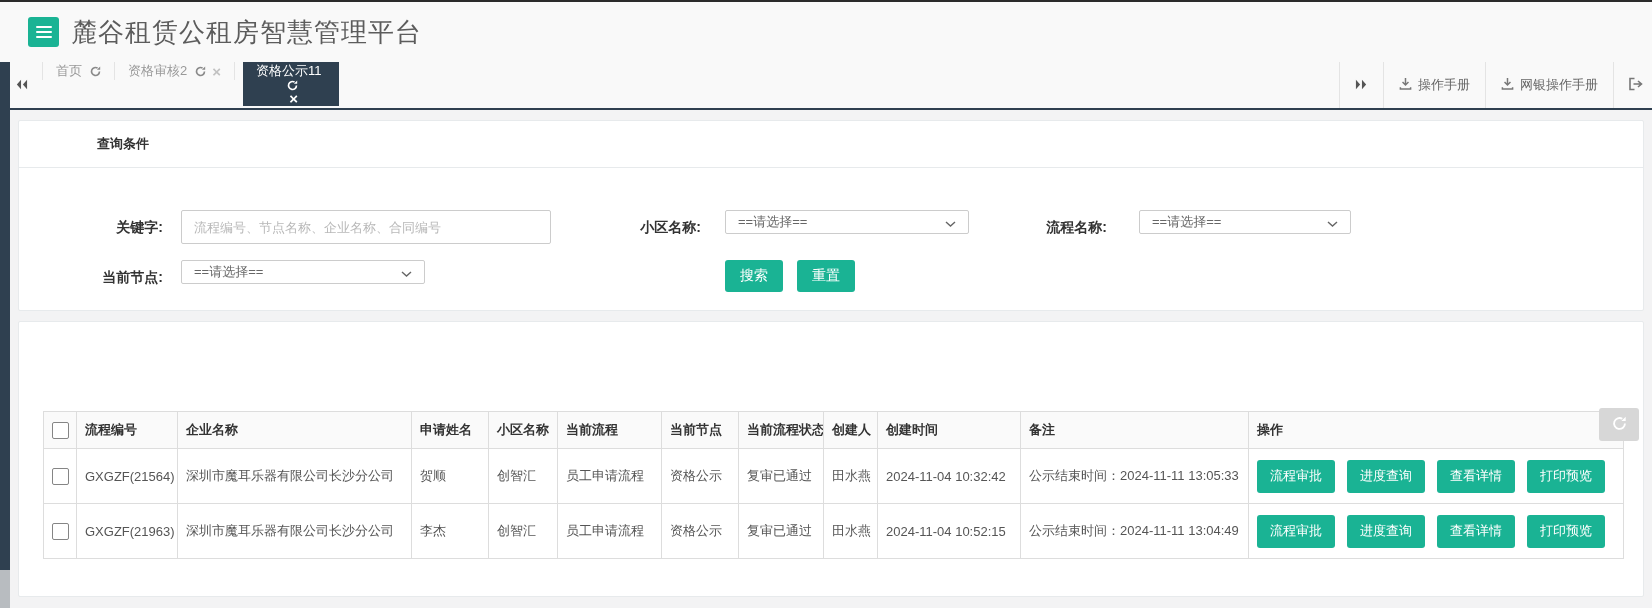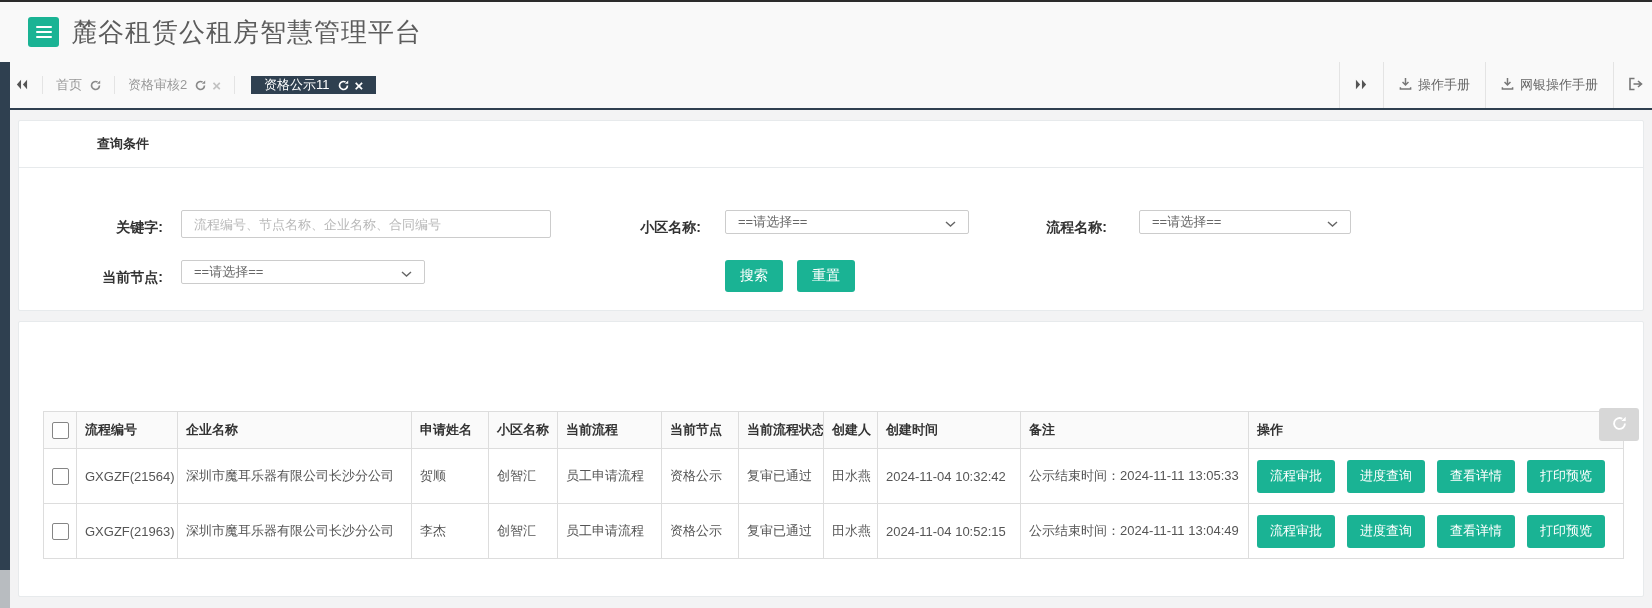--- a/index.html
+++ b/index.html
@@ -6,48 +6,48 @@
     font-family:"Liberation Sans","DejaVu Sans",sans-serif;background:#f3f3f4;}
   .topline{height:2px;background:#2b2b2b;}
   
   header{height:60px;background:#f9f9f9;display:flex;align-items:center;padding-left:28px;box-sizing:border-box;}
   .ham{width:31px;height:30px;background:#1ab394;border:none;border-radius:3px;padding:6px 7px;cursor:pointer;}
   .ham i{display:block;width:16px;height:2px;background:#fff;margin:3px auto;border-radius:1px;}
   h1{font-size:26px;font-weight:400;color:#5c5c5c;margin:0 0 0 12px;letter-spacing:1px;}
   
   .tabbar{height:46px;background:#f9f9f9;border-bottom:2px solid #2f4050;display:flex;align-items:stretch;overflow:hidden;}
   .tscroll{width:42px;display:flex;align-items:center;justify-content:center;color:#555;cursor:pointer;flex:none;}
-  .tabs{display:flex;align-items:center;}
+  .tabs{display:flex;align-items:flex-start;}
   .tab{display:flex;align-items:center;padding:0 13px;font-size:13px;color:#999;
     border-right:1px solid #e4e4e4;cursor:pointer;background:#f9f9f9;white-space:nowrap;}
   .tab:first-child{border-left:1px solid #e4e4e4;}
   .tab .tab-label{margin-right:4px;}
   .ticon{display:inline-flex;align-items:center;margin-left:4px;color:#8a8a8a;}
   .tab .close-x{color:#c2c2c2;font-size:15px;font-weight:700;line-height:1;margin-left:6px;}
-  .tab.active{background:#2f4050;color:#fff;margin-left:16px;border:none;}
+  .tab.active{background:#2f4050;color:#fff;margin-left:8px;border:none;flex-direction:column;}
   .tab.active .ticon{color:#fff;}
   .tab.active .close-x{color:#fff;}
   .tab-actions{margin-left:auto;display:flex;align-items:stretch;}
   .taction{display:flex;align-items:center;gap:6px;padding:0 15px;font-size:13px;color:#666;
     border-left:1px solid #e4e4e4;cursor:pointer;white-space:nowrap;}
   .taction svg{flex:none;}
   .taction.exit{padding:0 0 0 14px;width:24px;color:#777;}
   
   .side-strip{position:fixed;left:0;top:62px;width:10px;height:546px;background:#2f4050;z-index:5;}
   .side-strip .thumb{position:absolute;left:0;bottom:0;width:10px;height:38px;background:#b8bcc0;}
   
   main{margin-left:10px;padding:10px 8px 0;height:488px;box-sizing:border-box;background:#f3f3f4;}
   .panel{background:#fff;border:1px solid #e7eaec;border-radius:2px;box-sizing:border-box;}
   .panel-heading{height:46px;line-height:46px;padding-left:78px;font-size:13px;font-weight:700;color:#333;
     border-bottom:1px solid #e7eaec;}
   
   .form{position:relative;height:142px;}
   .flabel{position:absolute;height:34px;line-height:34px;font-weight:700;font-size:14px;color:#333;text-align:right;}
   #kw-label{top:42px;left:0;width:144px;}
-  .tinput{position:absolute;top:42px;left:162px;width:370px;height:28px;border:1px solid #ccc;border-radius:2px;
+  .tinput{position:absolute;top:42px;left:162px;width:370px;height:34px;border:1px solid #ccc;border-radius:2px;
     padding:0 12px;font-size:13px;color:#555;box-sizing:border-box;outline:none;}
   .tinput::placeholder{color:#b8b8b8;}
   .sel{position:absolute;height:24px;box-sizing:border-box;border:1px solid #ccc;border-radius:2px;background:#fff;
     display:flex;align-items:center;justify-content:space-between;padding:0 12px;font-size:13px;color:#666;cursor:pointer;}
   #community-label{top:42px;left:520px;width:162px;}
   #community-select{top:42px;left:706px;width:244px;}
   #process-label{top:42px;left:950px;width:138px;}
   #process-select{top:42px;left:1120px;width:212px;}
   #node-label{top:92px;left:0;width:144px;}
   #node-select{top:92px;left:162px;width:244px;}

